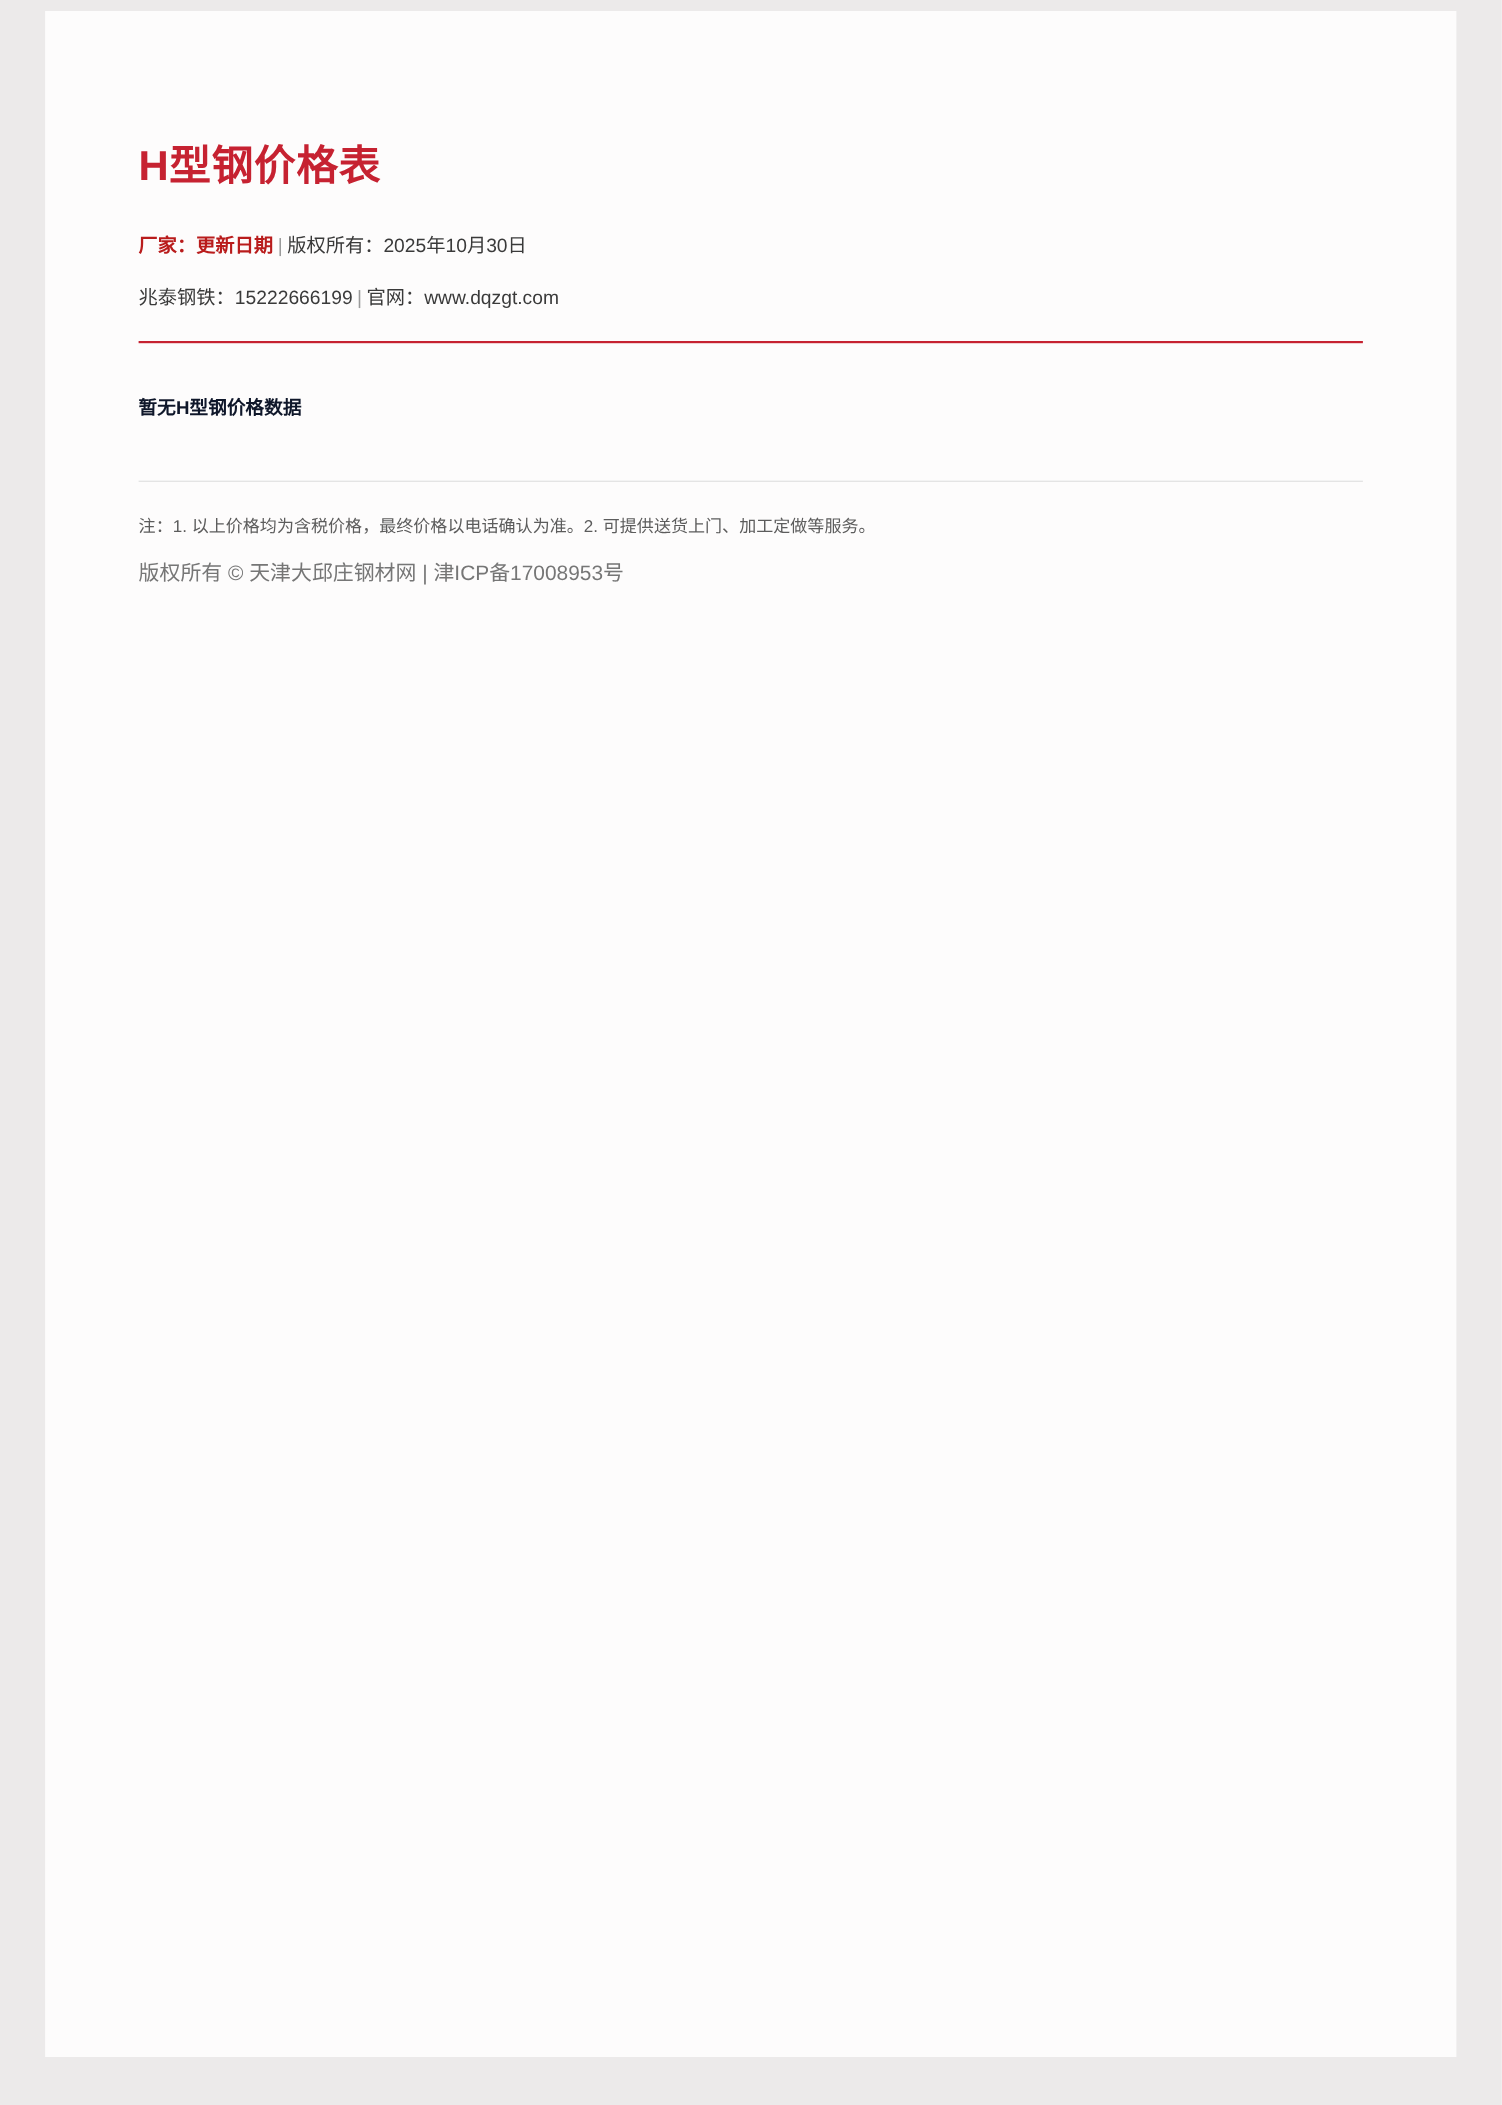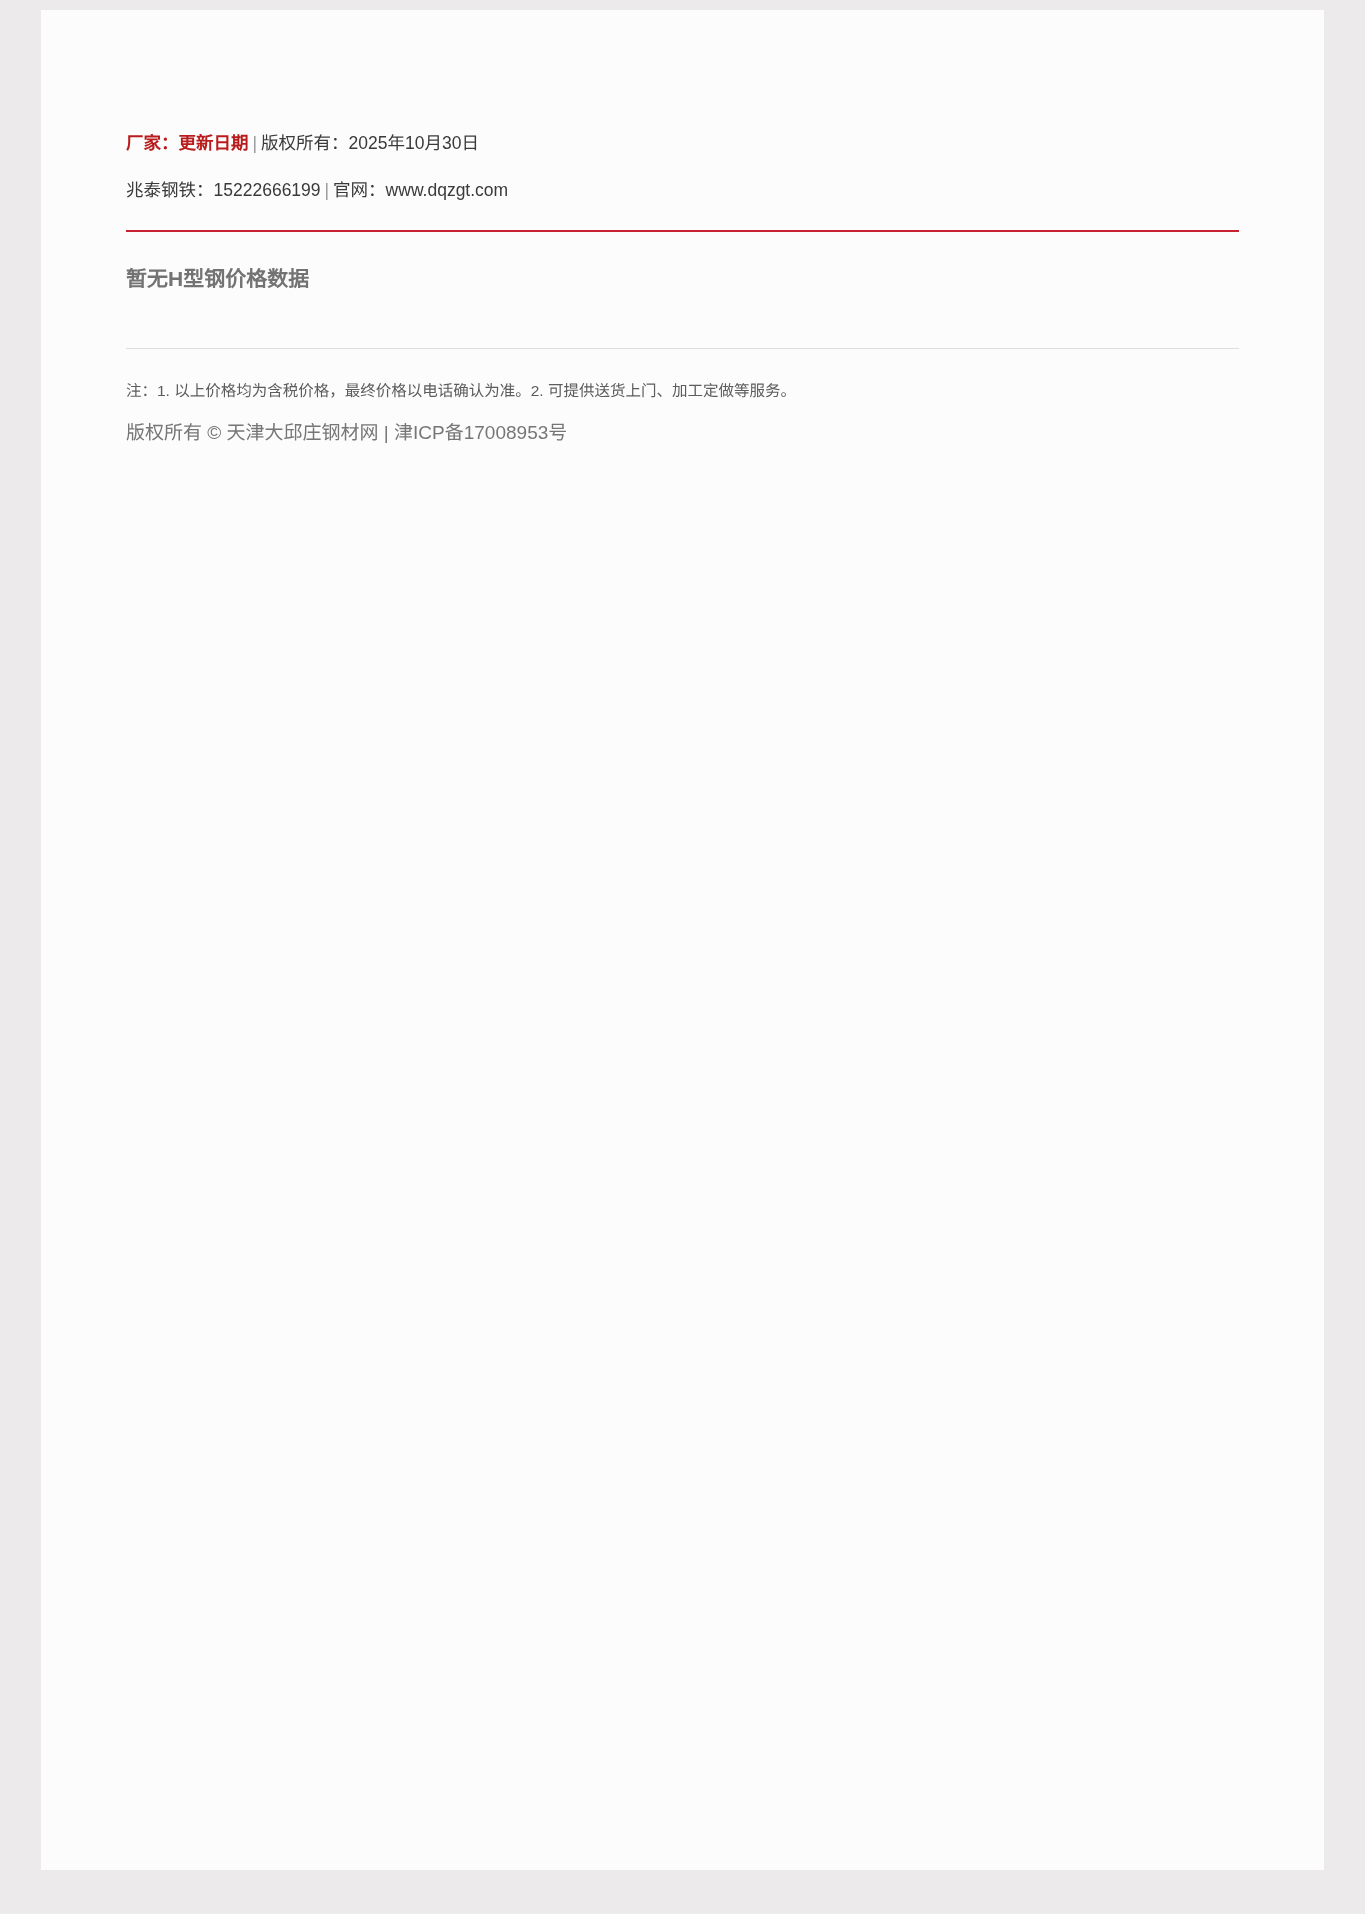--- a/index.html
+++ b/index.html
@@ -44,24 +44,24 @@
   .meta-sep {
     color: #9a9a9a;
     padding: 0 4px;
   }
   .divider-strong {
     border: 0;
     border-top: 2px solid #c62231;
     margin: 26px 0 0 0;
   }
   .empty-notice {
-    font-size: 21px;
+    font-size: 17px;
     font-weight: bold;
-    color: #737373;
-    margin-top: 30px;
+    color: #0f172a;
+    margin-top: 44px;
     margin-bottom: 56px;
   }
   .divider-light {
     border: 0;
     border-top: 1px solid #dedede;
     margin: 0 0 30px 0;
   }
   .note {
     text-align: left;
     font-size: 15.5px;
@@ -74,20 +74,21 @@
     font-size: 19px;
     color: #767676;
     line-height: 1.6;
   }
 </style>
 </head>
 <body>
 
 <div class="page">
 
+  <h1 class="doc-title">H型钢价格表</h1>
 
   <div class="meta-line">
     <span class="strong">厂家：</span><span class="strong">更新日期</span><span class="meta-sep">|</span><span>版权所有：</span><span>2025年10月30日</span>
   </div>
 
   <div class="meta-line">
     <span>兆泰钢铁：</span><span>15222666199</span><span class="meta-sep">|</span><span>官网：</span><span>www.dqzgt.com</span>
   </div>
 
 

